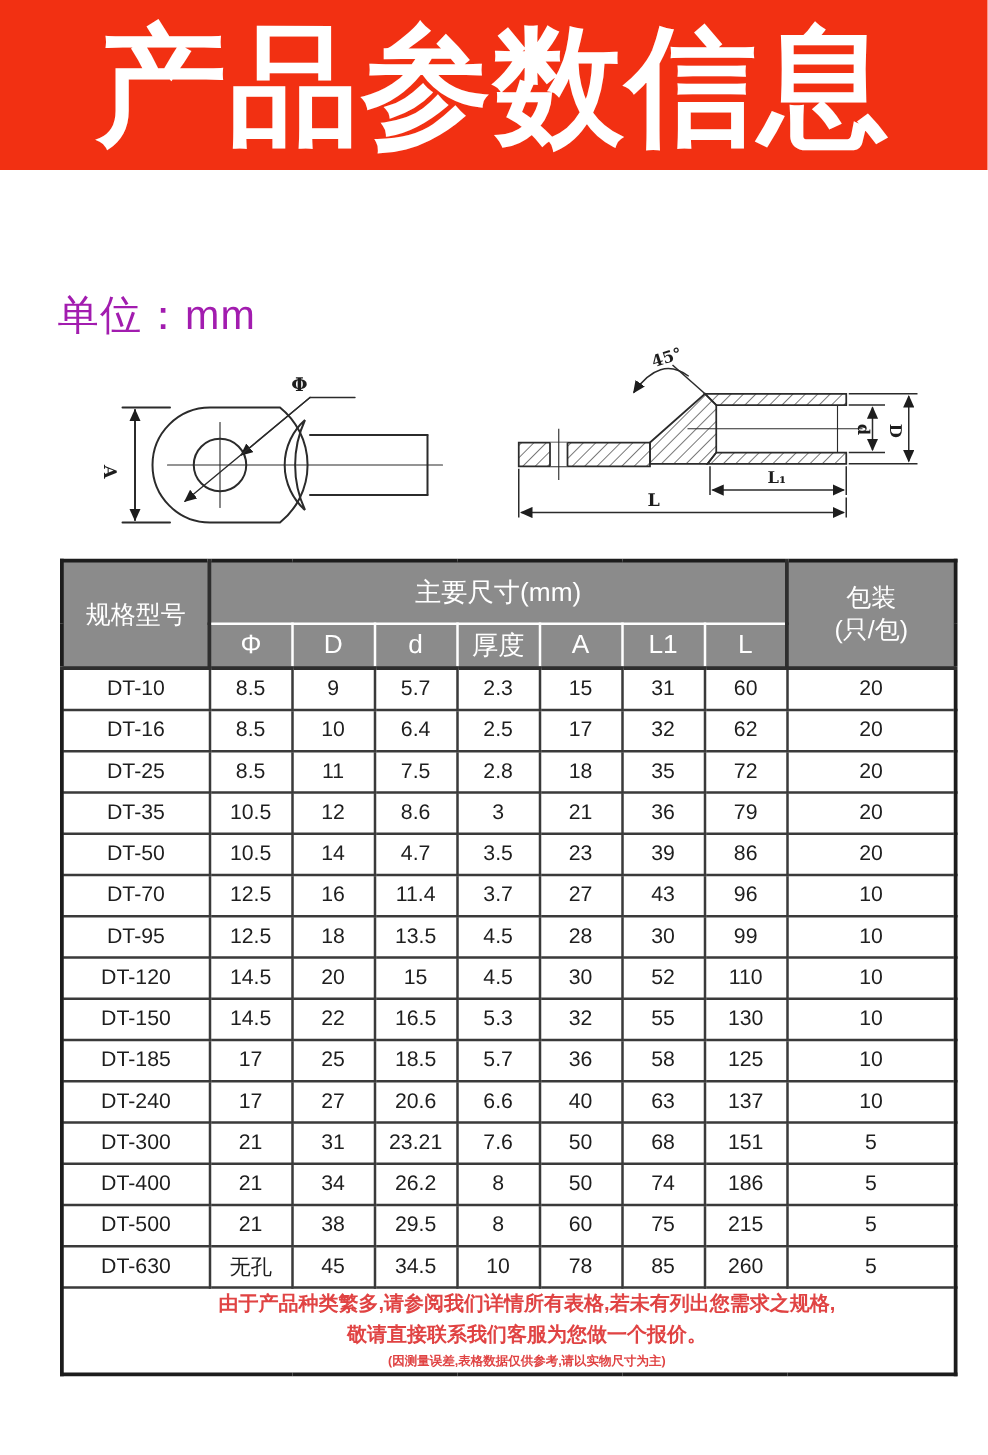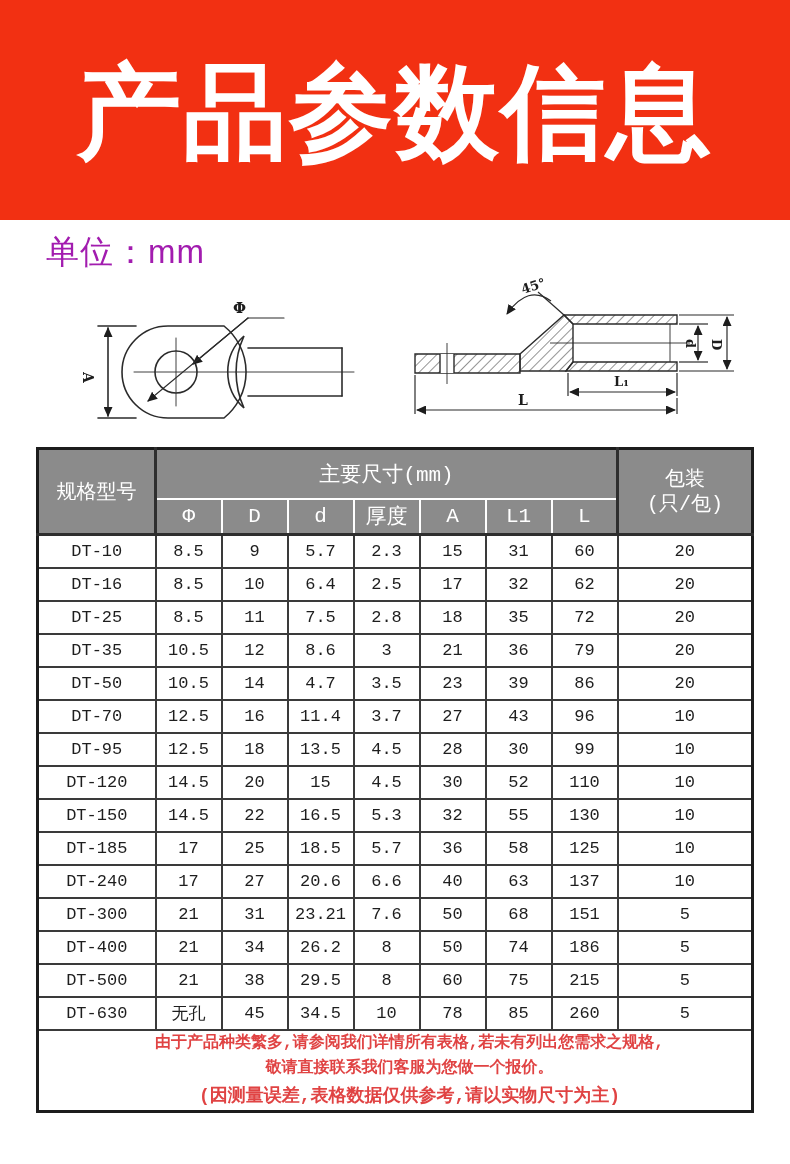--- a/index.html
+++ b/index.html
@@ -11,64 +11,64 @@
   }
   *{box-sizing:border-box;}
   html,body{margin:0;padding:0;}
   body{
     width:790px;height:1164px;position:relative;background:#ffffff;
     font-family:"Liberation Sans","DejaVu Sans",sans-serif;color:#222;
     overflow:hidden;
   }
   
   .banner{
-    position:absolute;left:0;top:0;width:790px;height:220px;
+    position:absolute;left:0;top:0;width:790px;height:136px;
     background:var(--banner-bg);
     display:flex;align-items:center;justify-content:center;
   }
   .banner-title{
     color:#ffffff;font-size:104px;font-weight:bold;letter-spacing:2px;
     line-height:1;white-space:nowrap;transform:translateY(2px);
   }
   
   .unit-label{
     position:absolute;left:46px;top:230px;font-size:33px;color:#a21caf;
     letter-spacing:1px;
   }
   
   .diagram-left{position:absolute;left:36px;top:296px;}
   .diagram-right{position:absolute;left:390px;top:272px;}
   svg text{font-family:"DejaVu Serif","Liberation Serif",serif;font-weight:bold;fill:#1d1d1d;}
   
   .spec-table{
-    position:absolute;left:36px;top:447px;width:715px;
+    position:absolute;left:48px;top:447px;width:715px;
     border-collapse:collapse;table-layout:fixed;
     border:3px solid var(--outer-dark);
-    font-family:Liberation Mono, monospace;
+    font-family:Liberation Sans, sans-serif;
   }
   .spec-table th{
     background:var(--header-bg);color:#ffffff;font-weight:normal;
     border:2px solid #ffffff;padding:0;text-align:center;vertical-align:middle;
   }
   .th-group{height:50px;font-size:21px;}
   .th-sub{height:36px;font-size:21px;}
   .th-spec{font-size:20px;border-right:3px solid var(--line-dark) !important;}
   .th-pack{font-size:20px;line-height:1.25;border-left:3px solid var(--line-dark) !important;}
   .touch-bottom{border-bottom:3px solid var(--line-dark) !important;}
   .spec-table tbody td{
     border:2px solid #3a3a3a;height:33px;padding:0;
     text-align:center;vertical-align:middle;font-size:17px;color:#1e1e1e;
     background:#ffffff;
   }
   .notes-cell{
     border:2px solid #3a3a3a;background:#ffffff;
     text-align:center;vertical-align:middle;padding:5px 0 6px 0;
   }
   .note{color:var(--note-red);font-size:16px;font-weight:bold;line-height:1.6;margin-left:29px;}
-  .note.small{font-size:18px;}
+  .note.small{font-size:10px;}
 </style>
 </head>
 <body>
 
 <div class="banner">
   <div class="banner-title">产品参数信息</div>
 </div>
 
 <div class="unit-label">单位：mm</div>
 

